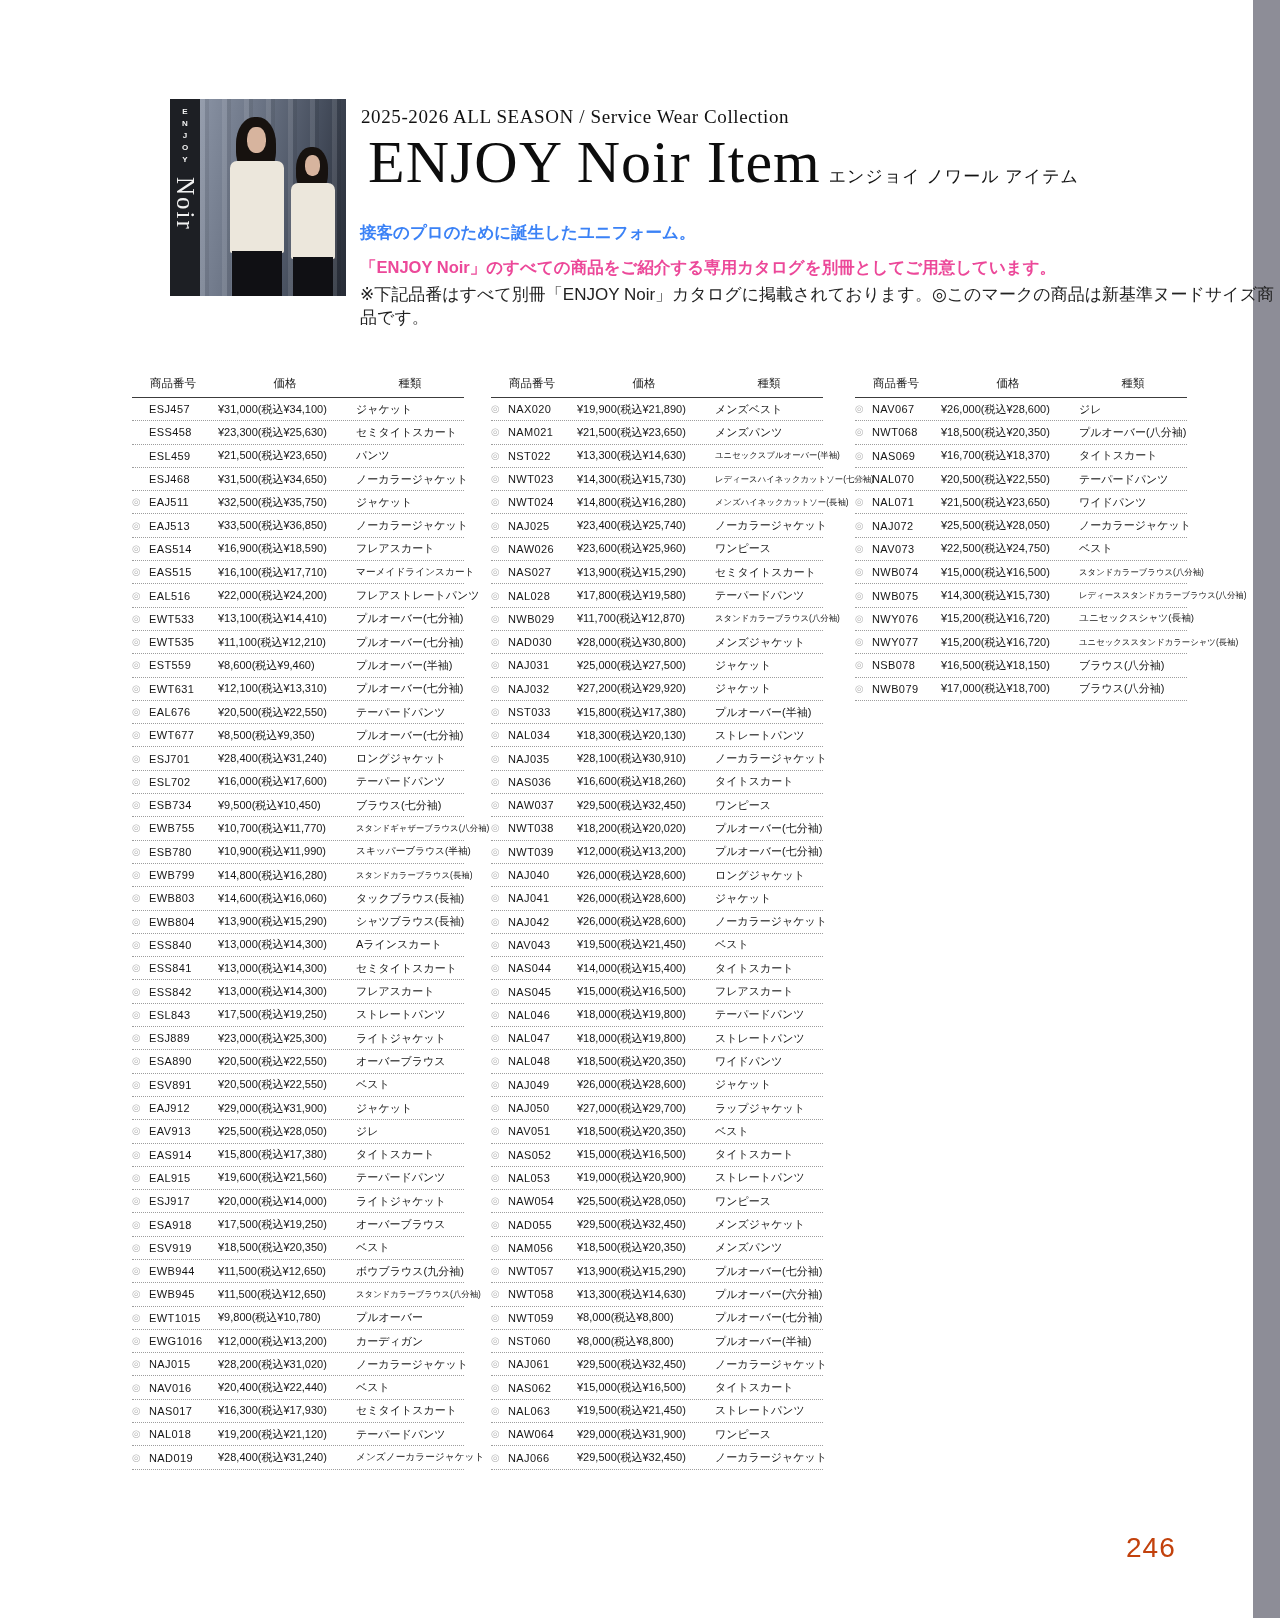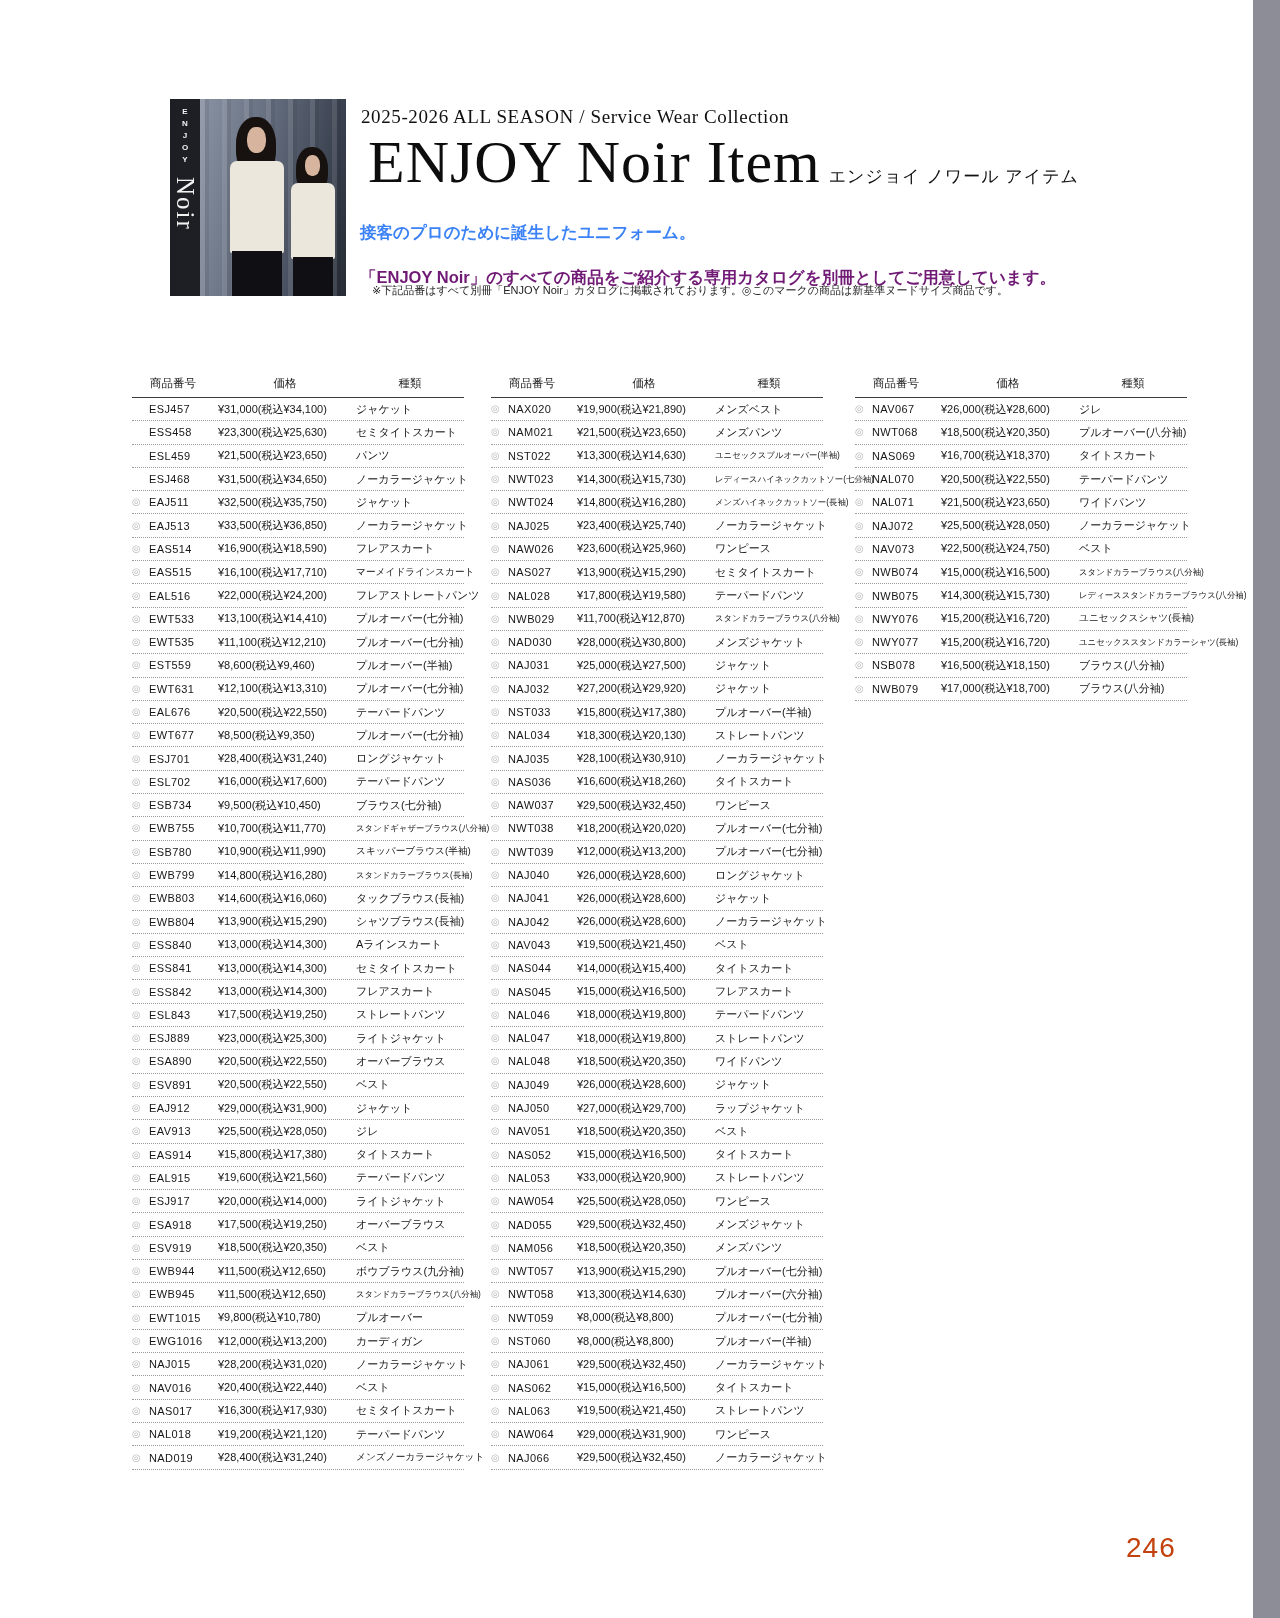--- a/index.html
+++ b/index.html
@@ -24,22 +24,22 @@
   .hair{background:#17120f;border-radius:46% 46% 40% 40%;position:absolute;}
   .face{background:#d7b49e;border-radius:45%;position:absolute;}
   .torso{background:#ece7dc;border-radius:7px 7px 2px 2px;position:absolute;}
   .bottom{background:#101014;position:absolute;}
 
   .collection-line{position:absolute;left:361px;top:106px;font-family:"Liberation Serif",serif;font-size:19px;letter-spacing:0.6px;color:#111;}
   .title-row{position:absolute;left:358px;top:128px;display:flex;align-items:baseline;}
   .main-title{font-family:"Liberation Serif",serif;font-size:60px;letter-spacing:1px;color:#0d0d0d;font-weight:400;margin-left:10px;}
   .title-kana{font-size:17px;margin-left:8px;color:#111;letter-spacing:1px;}
   .desc1{position:absolute;left:360px;top:222px;font-size:16.5px;font-weight:bold;color:#3b82f6;}
-  .desc2{position:absolute;left:360px;top:267px;font-size:16.5px;font-weight:bold;color:#701a75;}
-  .note{position:absolute;left:372px;top:283px;font-size:11px;color:#222;}
+  .desc2{position:absolute;left:360px;top:257px;font-size:16.5px;font-weight:bold;color:#ec4899;}
+  .note{position:absolute;left:360px;top:283px;font-size:17px;color:#222;}
 
   
   .ptable{position:absolute;top:372px;width:332px;margin-left:33px;}
   .ptable.c1{left:99px;}
   .ptable.c2{left:458px;}
   .ptable.c3{left:822px;}
   .thead{display:grid;grid-template-columns:82px 142px 1fr;font-size:11.5px;color:#222;
          padding:4px 0 6px 0;border-bottom:1.5px solid #3c3c3c;text-align:center;}
   .trow{display:grid;grid-template-columns:17px 65px 142px 1fr;align-items:center;
         height:22.3px;border-bottom:1px dotted #9d9d9d;font-size:11px;color:#161616;}
@@ -574,21 +574,21 @@
       </div>
       <div class="trow">
         <span class="mark">◎</span>
         <span class="code">NAS052</span>
         <span class="price">¥15,000(税込¥16,500)</span>
         <span class="type">タイトスカート</span>
       </div>
       <div class="trow">
         <span class="mark">◎</span>
         <span class="code">NAL053</span>
-        <span class="price">¥33,000(税込¥20,900)</span>
+        <span class="price">¥19,000(税込¥20,900)</span>
         <span class="type">ストレートパンツ</span>
       </div>
       <div class="trow">
         <span class="mark">◎</span>
         <span class="code">NAW054</span>
         <span class="price">¥25,500(税込¥28,050)</span>
         <span class="type">ワンピース</span>
       </div>
       <div class="trow">
         <span class="mark">◎</span>

